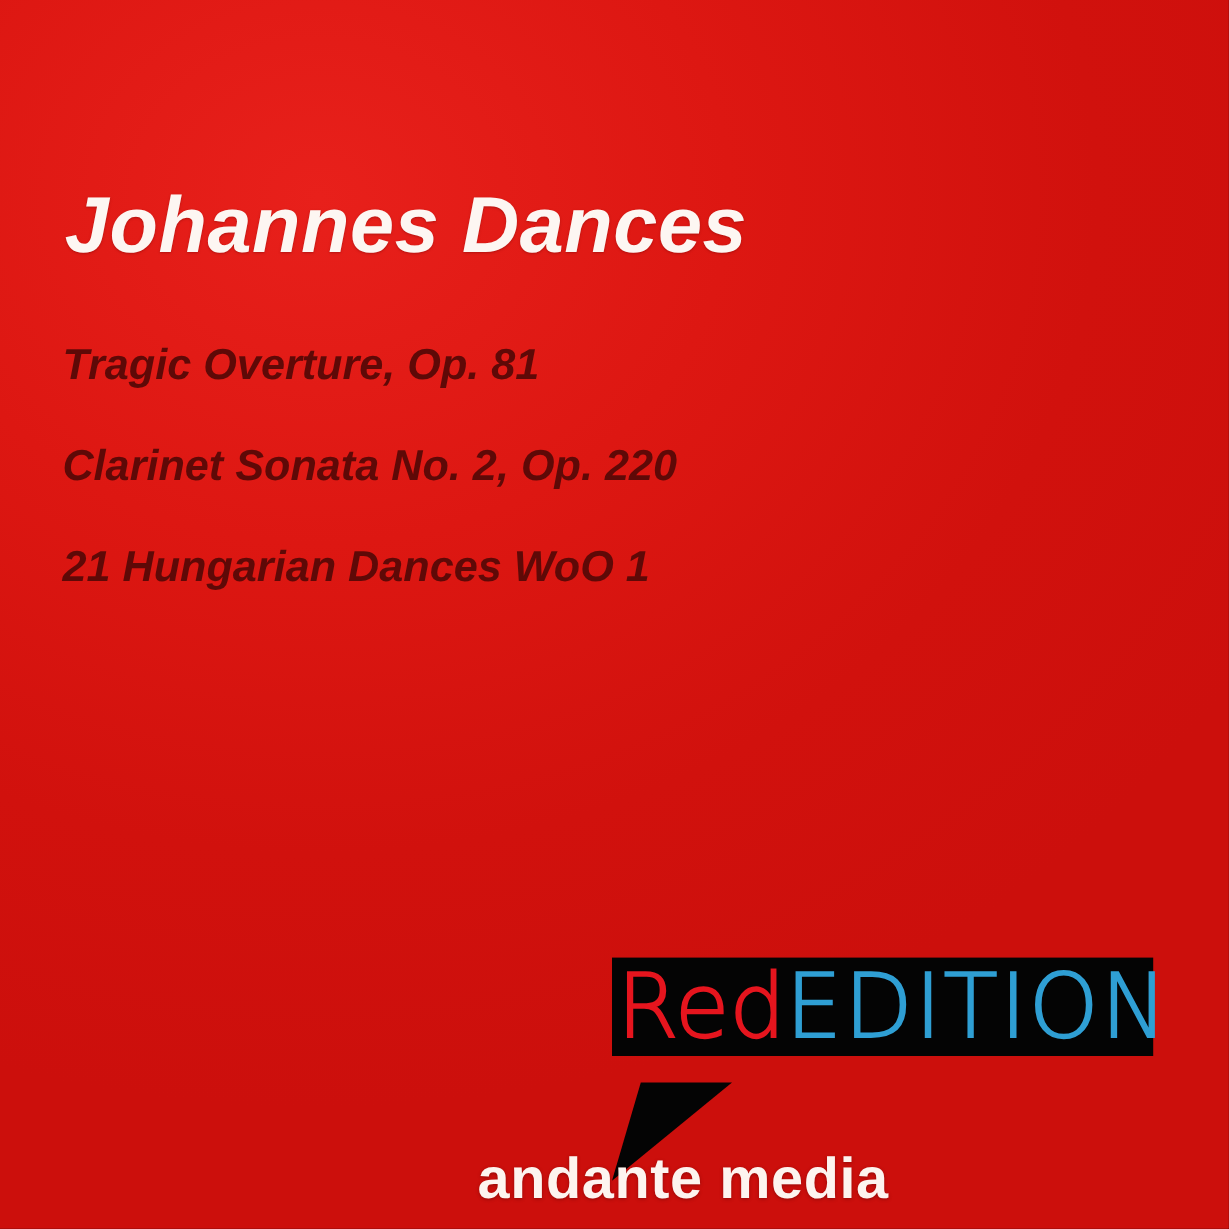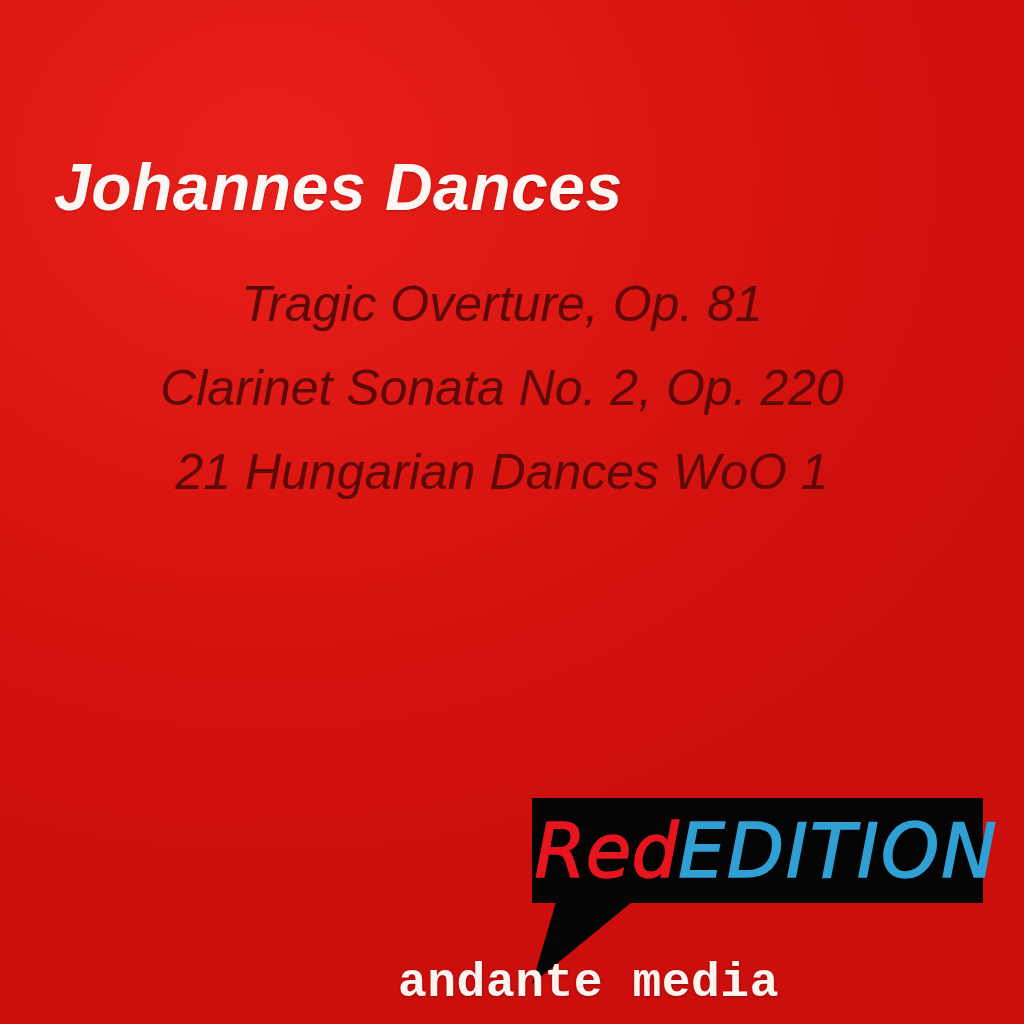--- a/index.html
+++ b/index.html
@@ -35,38 +35,36 @@
   }
 
   
   #works {
     position: absolute;
     left: 52px;
     top: 262px;
     width: 900px;
   }
   .work-line {
-    font-size: 50px;
+    font-size: 36px;
     line-height: 84px;
     font-style: italic;
-    font-weight: normal;
+    font-weight: bold;
     color: #5e0907;
     white-space: nowrap;
     letter-spacing: 0px;
-    text-align: center;
   }
 
   
   #edition-badge {
     position: absolute;
-    left: 532px;
+    left: 510px;
     top: 798px;
     width: 451px;
-    height: 105px;
-    font-style: italic;
+    height: 82px;
   }
   #edition-box {
     position: absolute;
     left: 0;
     top: 0;
     width: 100%;
     height: 100%;
     background: #040404;
   }
   #edition-tail {
@@ -113,21 +111,21 @@
   #andante {
     position: absolute;
     left: 398px;
     top: 959px;
     font-size: 48px;
     line-height: 1;
     font-weight: bold;
     color: #fdf4ef;
     letter-spacing: 0.5px;
     white-space: nowrap;
-    font-family: Liberation Mono, monospace;
+    font-family: Liberation Sans, sans-serif;
     text-shadow: 0 1px 3px rgba(80,0,0,0.45);
   }
 </style>
 </head>
 <body>
 
 <div id="cover">
 
   <div id="composer">Johannes Dances</div>
 

